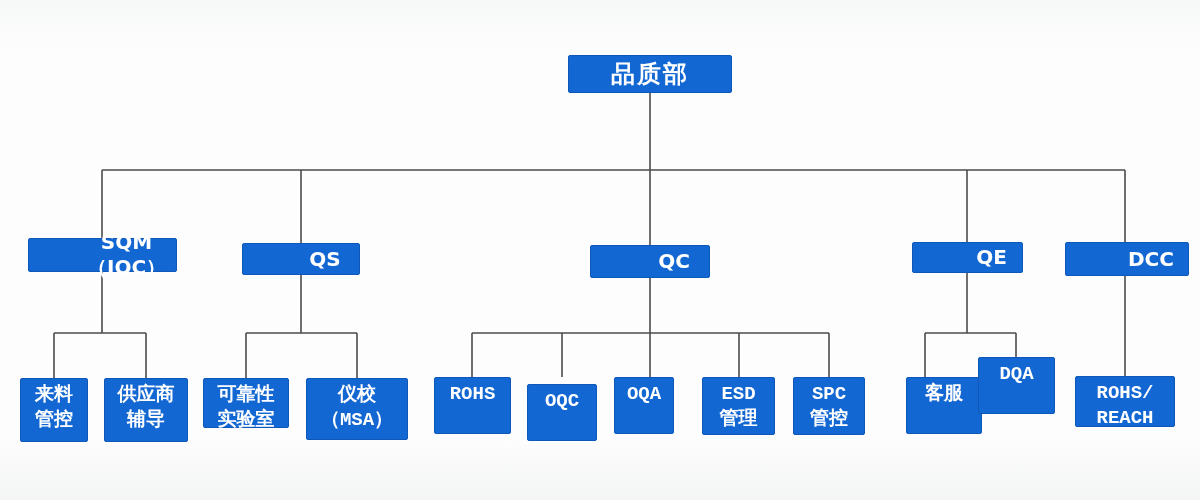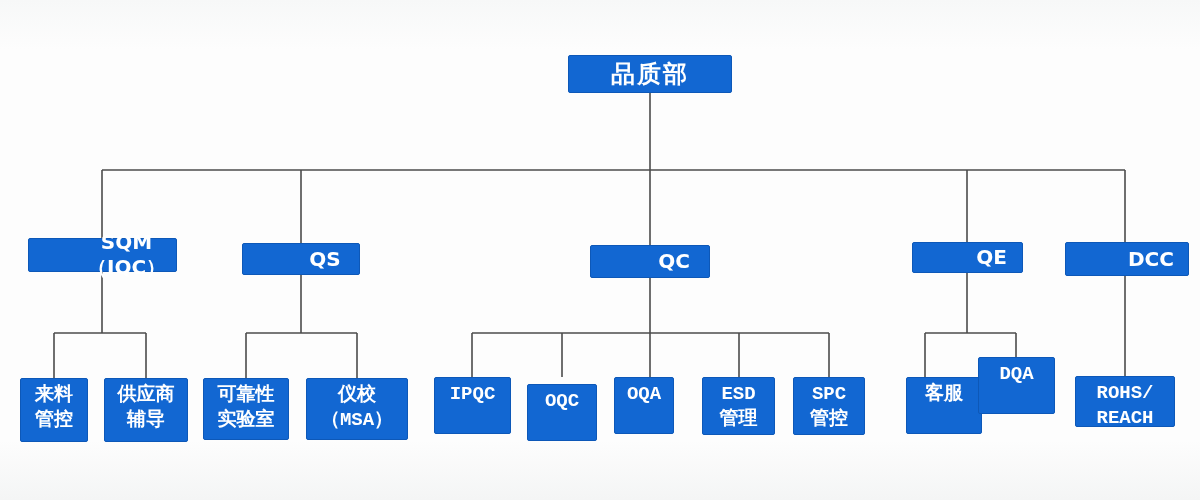--- a/index.html
+++ b/index.html
@@ -96,26 +96,26 @@
   <div class="node lvl2" style="left:242px; top:243px; width:118px; height:32px">QS</div>
   <div class="node lvl2" style="left:590px; top:245px; width:120px; height:33px">QC</div>
   <div class="node lvl2" style="left:912px; top:242px; width:111px; height:31px">QE</div>
   <div class="node lvl2" style="left:1065px; top:242px; width:124px; height:34px">DCC</div>
 
   <div class="node lvl3" style="left:20px; top:378px; width:68px; height:64px">来料
 管控</div>
   <div class="node lvl3" style="left:104px; top:378px; width:84px; height:64px">供应商
 辅导</div>
 
-  <div class="node lvl3" style="left:203px; top:378px; width:86px; height:62px">可靠性
+  <div class="node lvl3" style="left:203px; top:378px; width:86px; height:50px">可靠性
 实验室</div>
   <div class="node lvl3" style="left:306px; top:378px; width:102px; height:62px">仪校
 （MSA）</div>
 
-  <div class="node lvl3" style="left:434px; top:377px; width:77px; height:57px">IPQC</div>
+  <div class="node lvl3" style="left:434px; top:377px; width:77px; height:57px">ROHS</div>
   <div class="node lvl3" style="left:527px; top:384px; width:70px; height:57px">OQC</div>
   <div class="node lvl3" style="left:614px; top:377px; width:60px; height:57px">OQA</div>
   <div class="node lvl3" style="left:702px; top:377px; width:73px; height:58px">ESD
 管理</div>
   <div class="node lvl3" style="left:793px; top:377px; width:72px; height:58px">SPC
 管控</div>
 
   <div class="node lvl3" style="left:906px; top:377px; width:76px; height:57px">客服</div>
   <div class="node lvl3" style="left:978px; top:357px; width:77px; height:57px">DQA</div>
 

